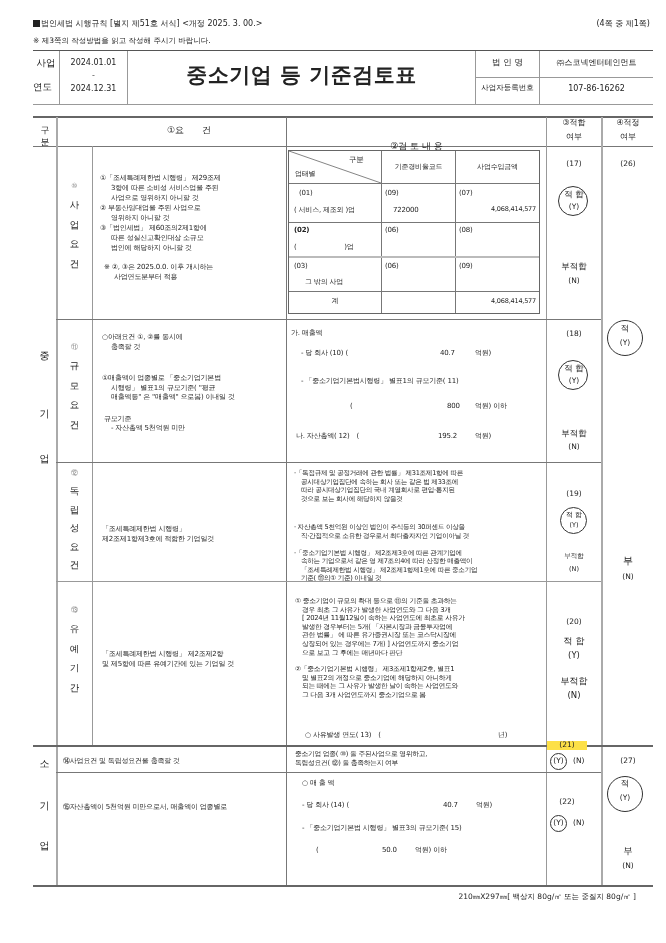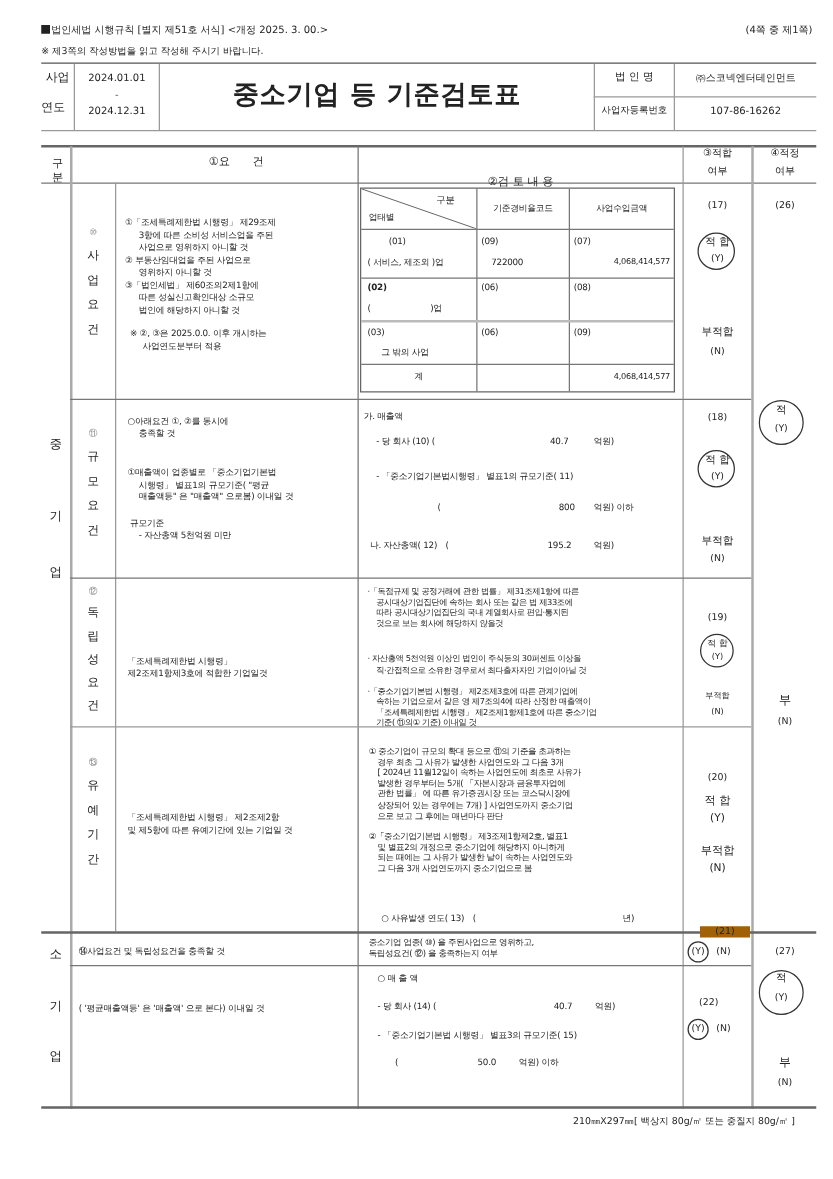--- a/index.html
+++ b/index.html
@@ -110,21 +110,21 @@
   <div class="hl lite" style="left:0;width:250px;top:105px;border-top:2px solid #bbb;"></div>
   <div class="hl" style="left:0;width:250px;top:140px;"></div>
   <svg class="abs" style="left:0;top:0;" width="92" height="32">
       <line x1="0" y1="0" x2="92" y2="32" stroke="#666" stroke-width="0.8"></line>
     </svg>
   <div class="t xs" style="left:60px;top:5px;font-size:7.5px;">구분</div>
   <div class="t xs" style="left:6px;top:19px;">업태별</div>
   <div class="t xs center" style="left:93px;width:73px;top:12px;">기준경비율코드</div>
   <div class="t xs center" style="left:167px;width:83px;top:12px;">사업수입금액</div>
 
-  <div class="t xs" style="left:22px;top:38px;text-align:right;">(01)</div>
+  <div class="t xs" style="left:10px;top:38px;text-align:right;">(01)</div>
   <div class="t xs" style="left:5px;top:55px;">( 서비스, 제조외 )업</div>
   <div class="t xs" style="left:96px;top:38px;">(09)</div>
   <div class="t xs" style="left:104px;top:55px;">722000</div>
   <div class="t xs" style="left:170px;top:38px;">(07)</div>
   <div class="t xs" style="right:3px;top:55px;font-size:6.5px;">4,068,414,577</div>
 
   <div class="t xs" style="left:5px;top:75px;font-weight:bold;">(02)</div>
   <div class="t xs" style="left:5px;top:92px;">(　　　　　　　)업</div>
   <div class="t xs" style="left:96px;top:75px;">(06)</div>
   <div class="t xs" style="left:170px;top:75px;">(08)</div>
@@ -250,27 +250,27 @@
 <div class="t center" style="left:547px;width:54px;top:636px;font-size:9px;">적 합</div>
 <div class="t center" style="left:547px;width:54px;top:651px;font-size:8.5px;">(Y)</div>
 <div class="t center" style="left:547px;width:54px;top:676px;font-size:9px;">부적합</div>
 <div class="t center" style="left:547px;width:54px;top:691px;font-size:8.5px;">(N)</div>
 
 <div class="t xs" style="left:63px;top:757px;">⑭사업요건 및 독립성요건을 충족할 것</div>
 <div class="abs" style="left:295px;top:750px;font-size:6.8px;line-height:8.5px;letter-spacing:-0.3px;">
   <div>중소기업 업종( ⑩) 을 주된사업으로 영위하고,</div>
   <div>독립성요건( ⑫) 을 충족하는지 여부</div>
 </div>
-<div class="t center small" style="left:560px;width:40px;top:741px;background:#a16207;">(21)</div>
+<div class="t center small" style="left:547px;width:40px;top:741px;background:#fde047;">(21)</div>
 <div class="circle" style="left:550px;top:753px;width:17px;height:17px;"></div>
 <div class="t center small" style="left:550px;width:17px;top:757px;">(Y)</div>
 <div class="t small" style="left:573px;top:757px;">(N)</div>
 
 <div class="abs xs" style="left:63px;top:797px;line-height:20px;">
-  <div>( '평균매출액등' 은 '매출액' 으로 본다) 이내일 것</div>
+  <div>⑮자산총액이 5천억원 미만으로서, 매출액이 업종별로</div>
 </div>
 <div class="t xs" style="left:302px;top:779px;">○ 매 출 액</div>
 <div class="t xs" style="left:302px;top:801px;">- 당 회사 (14) (</div>
 <div class="t xs" style="left:443px;top:801px;">40.7</div>
 <div class="t xs" style="left:476px;top:801px;">억원)</div>
 <div class="t xs" style="left:302px;top:824px;">- 「중소기업기본법 시행령」 별표3의 규모기준( 15)</div>
 <div class="t xs" style="left:316px;top:846px;">(</div>
 <div class="t xs" style="left:382px;top:846px;">50.0</div>
 <div class="t xs" style="left:415px;top:846px;">억원) 이하</div>
 

